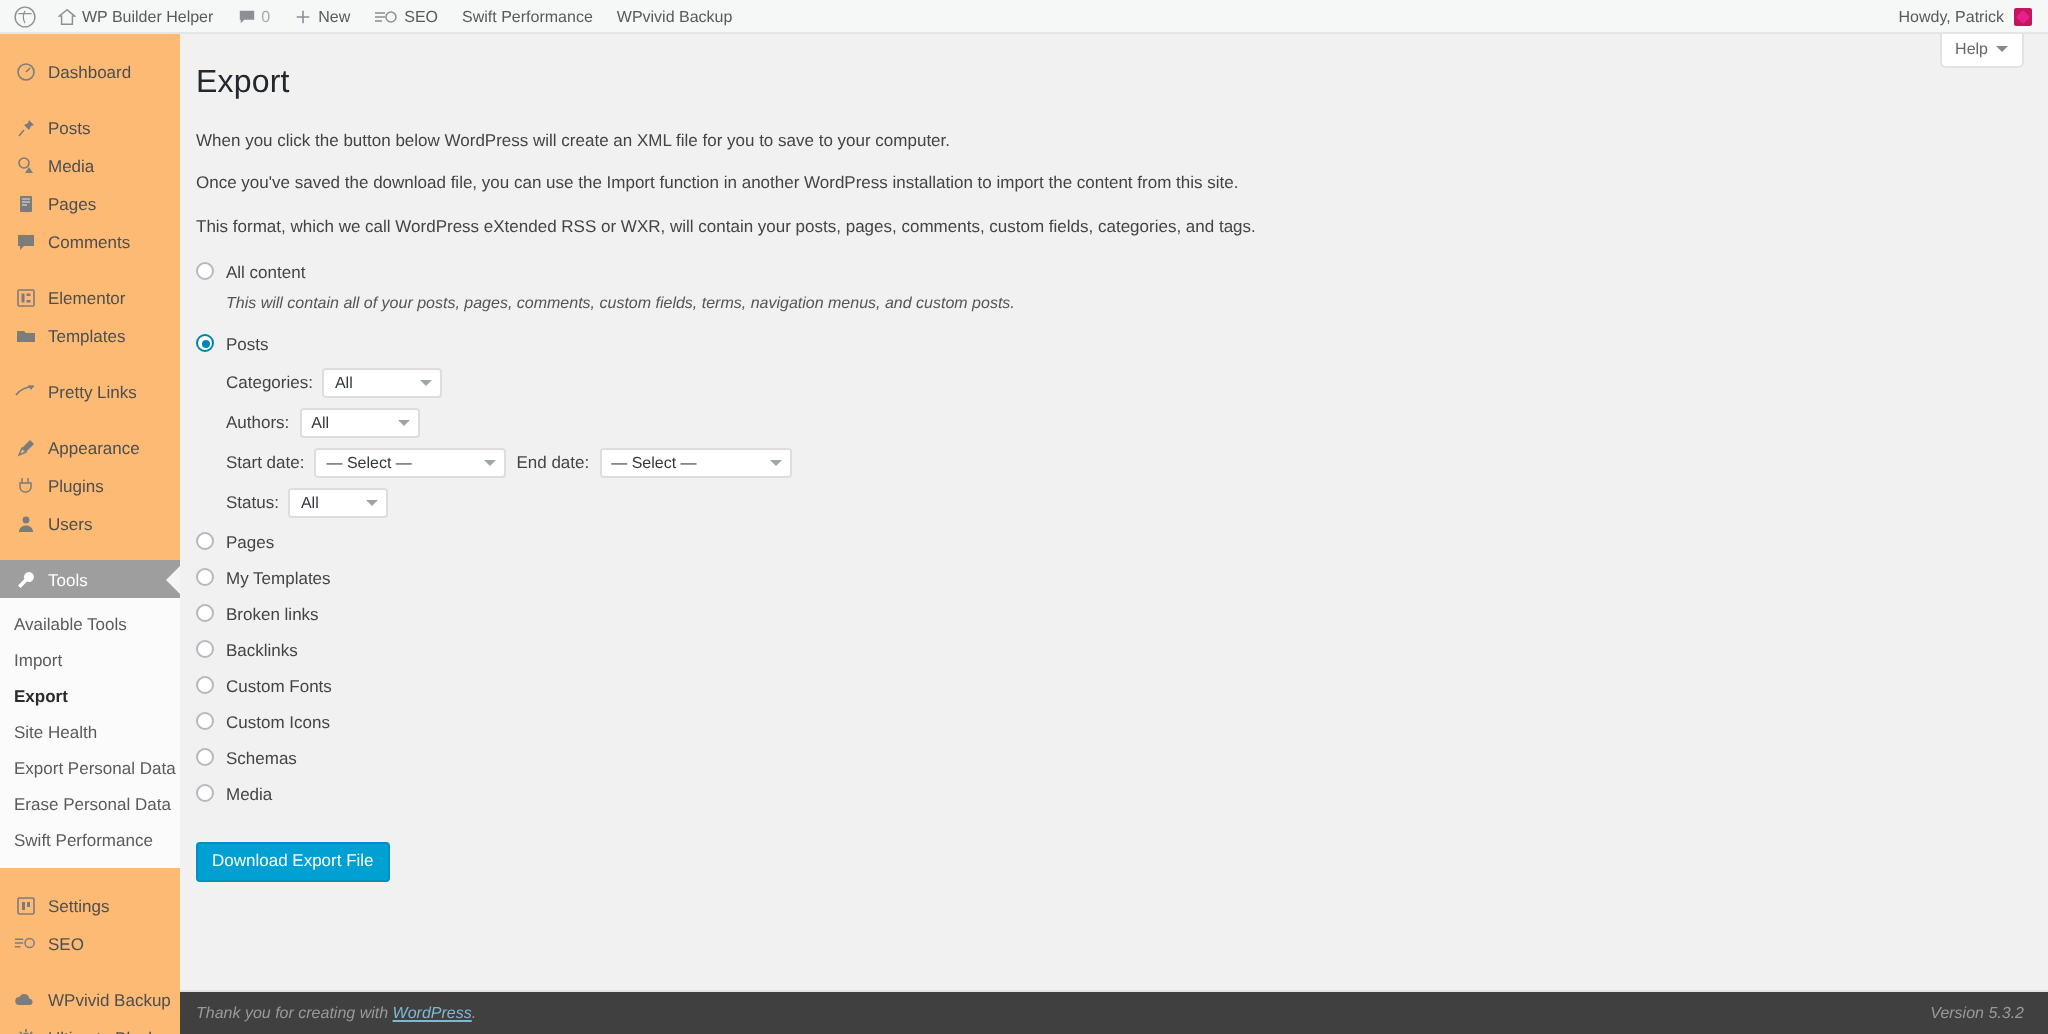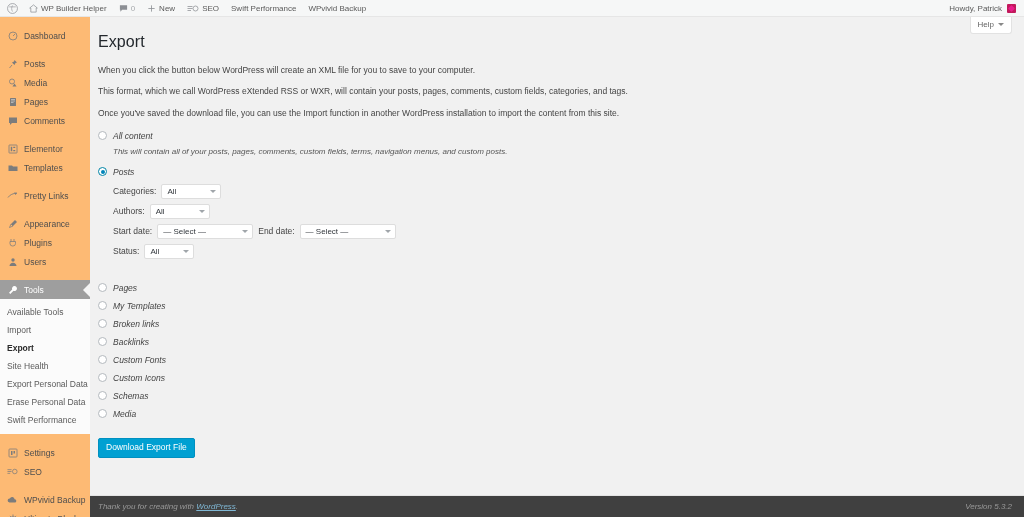--- a/index.html
+++ b/index.html
@@ -120,42 +120,42 @@
     font-size: 8.5px; line-height: 1.35;
     color: #444; margin-bottom: 10px;
   }
   h2.section-title {
     font-size: 9.5px; font-weight: bold;
     color: #23282d; margin: 15px 0 10px 0;
   }
 
   .radio-row {
     display: flex; align-items: center;
-    gap: 6px; height: 13px; margin-bottom: 5px; font-style: italic;
+    gap: 6px; height: 13px; margin-bottom: 5px;
   }
   .radio {
     width: 9px; height: 9px; border-radius: 50%;
     border: 1px solid #b4b9be; background: #fff;
     flex: 0 0 9px; position: relative;
   }
   .radio.checked { border-color: #0084a6; }
   .radio.checked::after {
     content: ""; position: absolute;
     top: 50%; left: 50%;
     width: 4px; height: 4px; border-radius: 50%;
     background: #0085ba;
     transform: translate(-50%, -50%);
   }
   .radio-row label { font-size: 8.5px; color: #444; }
   p.desc {
     font-size: 8px; font-style: italic; color: #555;
     margin: 4px 0 9px 15px;
   }
 
-  .field-rows { margin: 5px 0 22px 15px; }
+  .field-rows { margin: 5px 0 5px 15px; }
   .field-row {
     display: flex; align-items: center;
     gap: 5px; margin-bottom: 4px; height: 16px;
   }
   .field-label { font-size: 8.5px; color: #444; }
   .sel {
     height: 15px;
     border: 1px solid #ddd;
     background: #fff;
     border-radius: 2px;
@@ -450,22 +450,22 @@
 
   <div id="helptab">
     <span>Help</span>
     <span class="caret-dn"></span>
   </div>
 
   <div class="wrap">
     <h1 class="page-title">Export</h1>
 
     <p class="lead">When you click the button below WordPress will create an XML file for you to save to your computer.</p>
+    <p class="lead">Once you've saved the download file, you can use the Import function in another WordPress installation to import the content from this site.</p>
     <p class="lead">This format, which we call WordPress eXtended RSS or WXR, will contain your posts, pages, comments, custom fields, categories, and tags.</p>
-    <p class="lead">Once you've saved the download file, you can use the Import function in another WordPress installation to import the content from this site.</p>
 
 
     
     <div class="radio-row">
       <span class="radio"></span>
       <label>All content</label>
     </div>
     <p class="desc">This will contain all of your posts, pages, comments, custom fields, terms, navigation menus, and custom posts.</p>
 
     

